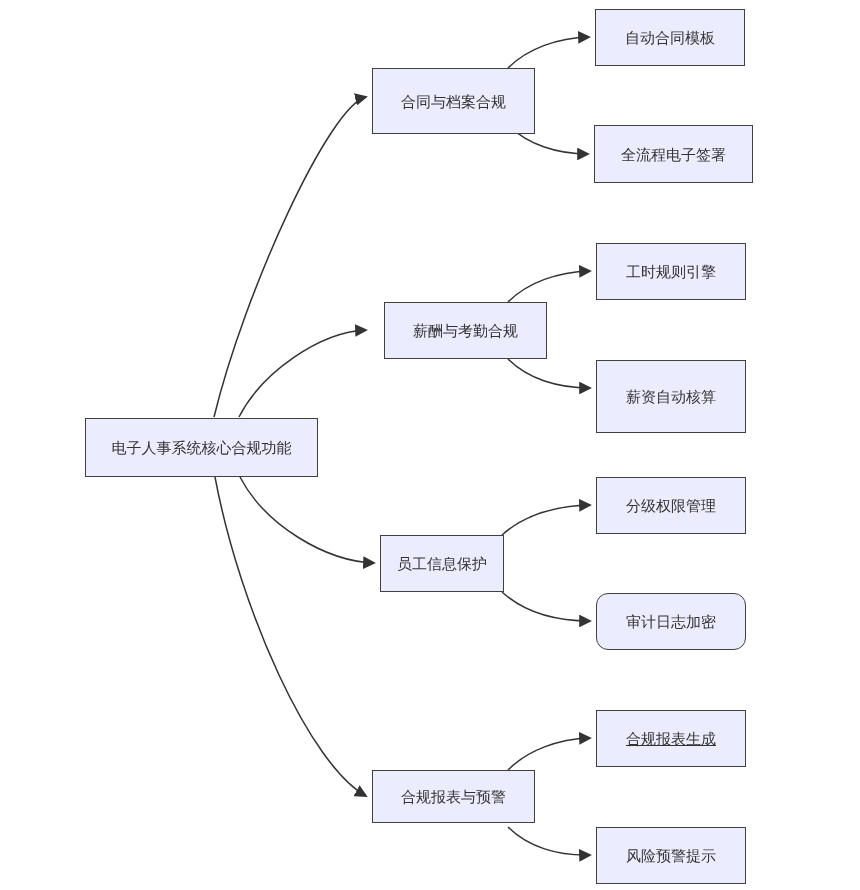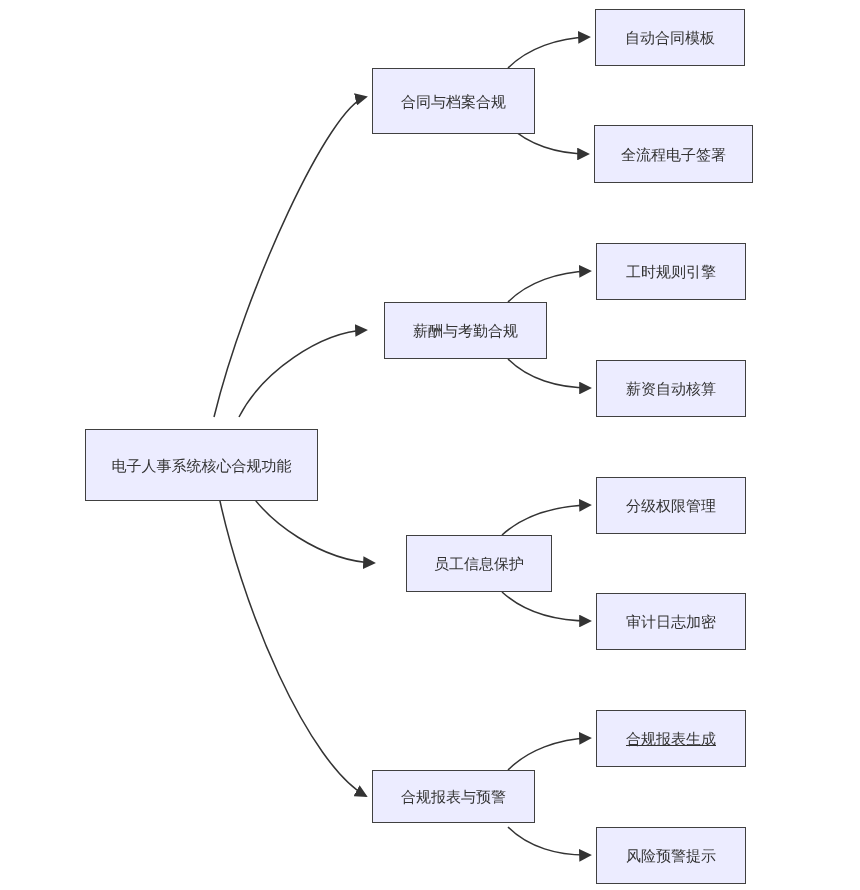--- a/index.html
+++ b/index.html
@@ -37,31 +37,31 @@
     font-size: 15px;
     display: flex;
     align-items: center;
     justify-content: center;
     text-align: center;
     box-sizing: border-box;
     white-space: nowrap;
     line-height: 1;
   }
   
-  .n-root { left: 85px;  top: 418px; width: 233px; height: 72px; margin-top: 11px; }
+  .n-root { left: 85px;  top: 418px; width: 233px; height: 59px; }
   .n-b1   { left: 372px; top: 68px;  width: 163px; height: 66px; }
   .n-b2   { left: 372px; top: 302px; width: 163px; height: 57px; margin-left: 12px; }
-  .n-b3   { left: 380px; top: 535px; width: 146px; height: 57px; margin-left: 26px; }
+  .n-b3   { left: 380px; top: 535px; width: 124px; height: 57px; }
   .n-b4   { left: 372px; top: 770px; width: 163px; height: 53px; }
   .n-l1   { left: 595px; top: 9px;   width: 150px; height: 57px; }
   .n-l2   { left: 594px; top: 125px; width: 159px; height: 58px; }
   .n-l3   { left: 596px; top: 243px; width: 150px; height: 57px; }
-  .n-l4   { left: 596px; top: 360px; width: 150px; height: 57px; }
+  .n-l4   { left: 596px; top: 360px; width: 150px; height: 73px; }
   .n-l5   { left: 596px; top: 477px; width: 150px; height: 57px; text-align: right; }
-  .n-l6   { left: 596px; top: 593px; width: 150px; height: 57px; }
+  .n-l6   { left: 596px; top: 593px; width: 150px; height: 57px; border-radius: 12px; }
   .n-l7   { left: 596px; top: 710px; width: 150px; height: 57px; text-decoration: underline; }
   .n-l8   { left: 596px; top: 827px; width: 150px; height: 57px; }
 </style>
 </head>
 <body>
 
 <div class="canvas">
 
   <svg class="edge-layer" viewBox="0 0 860 890" xmlns="http://www.w3.org/2000/svg">
     <defs>

